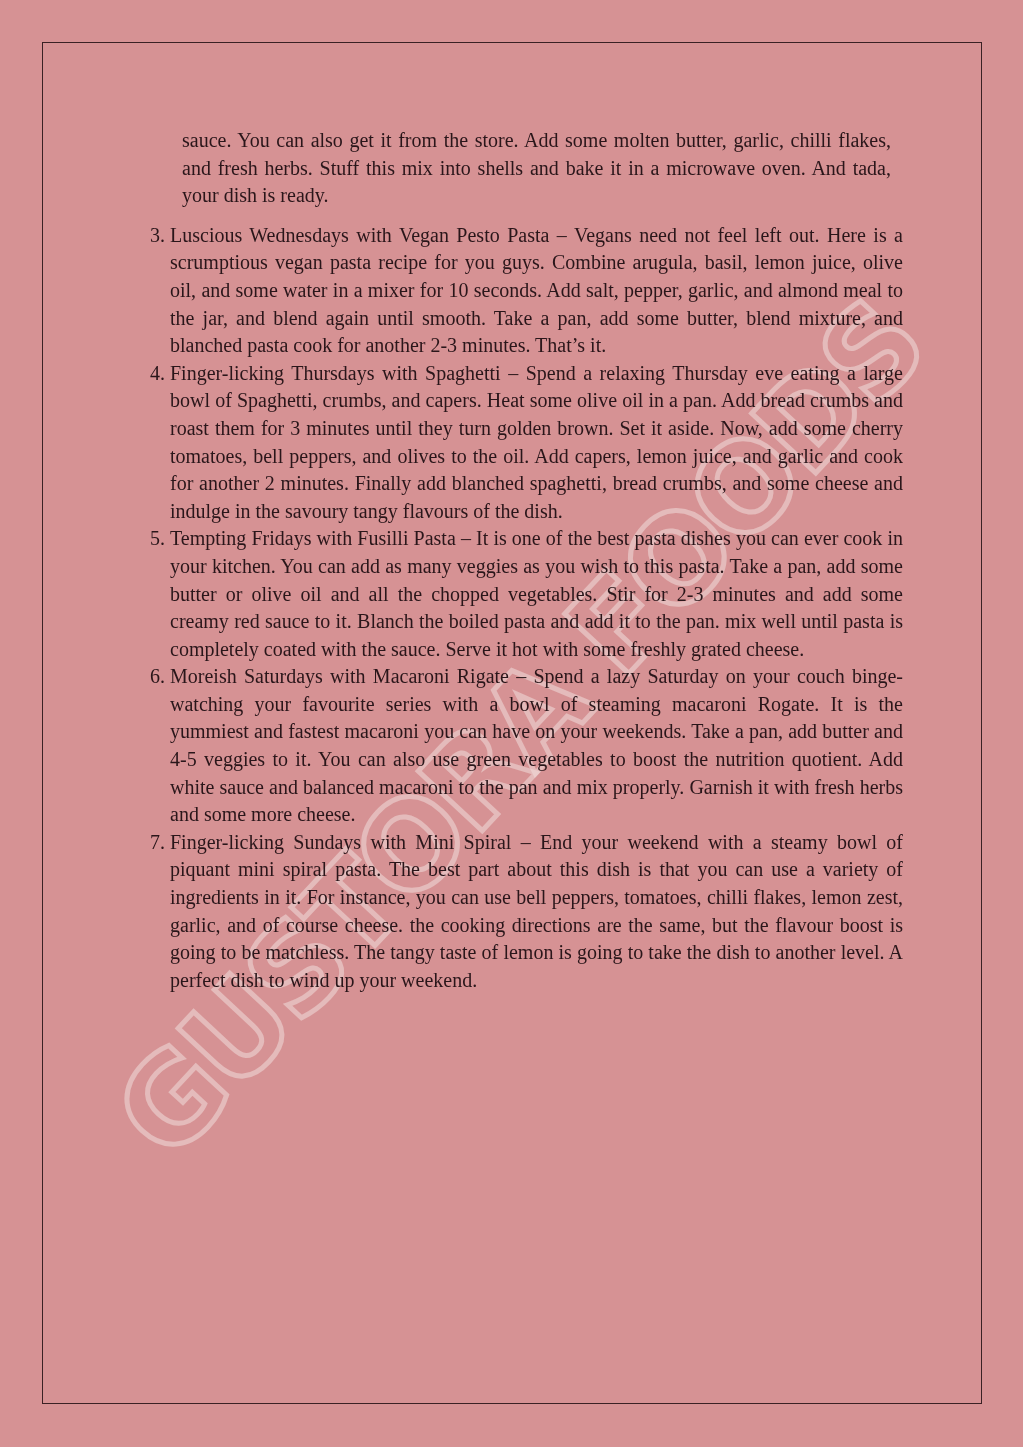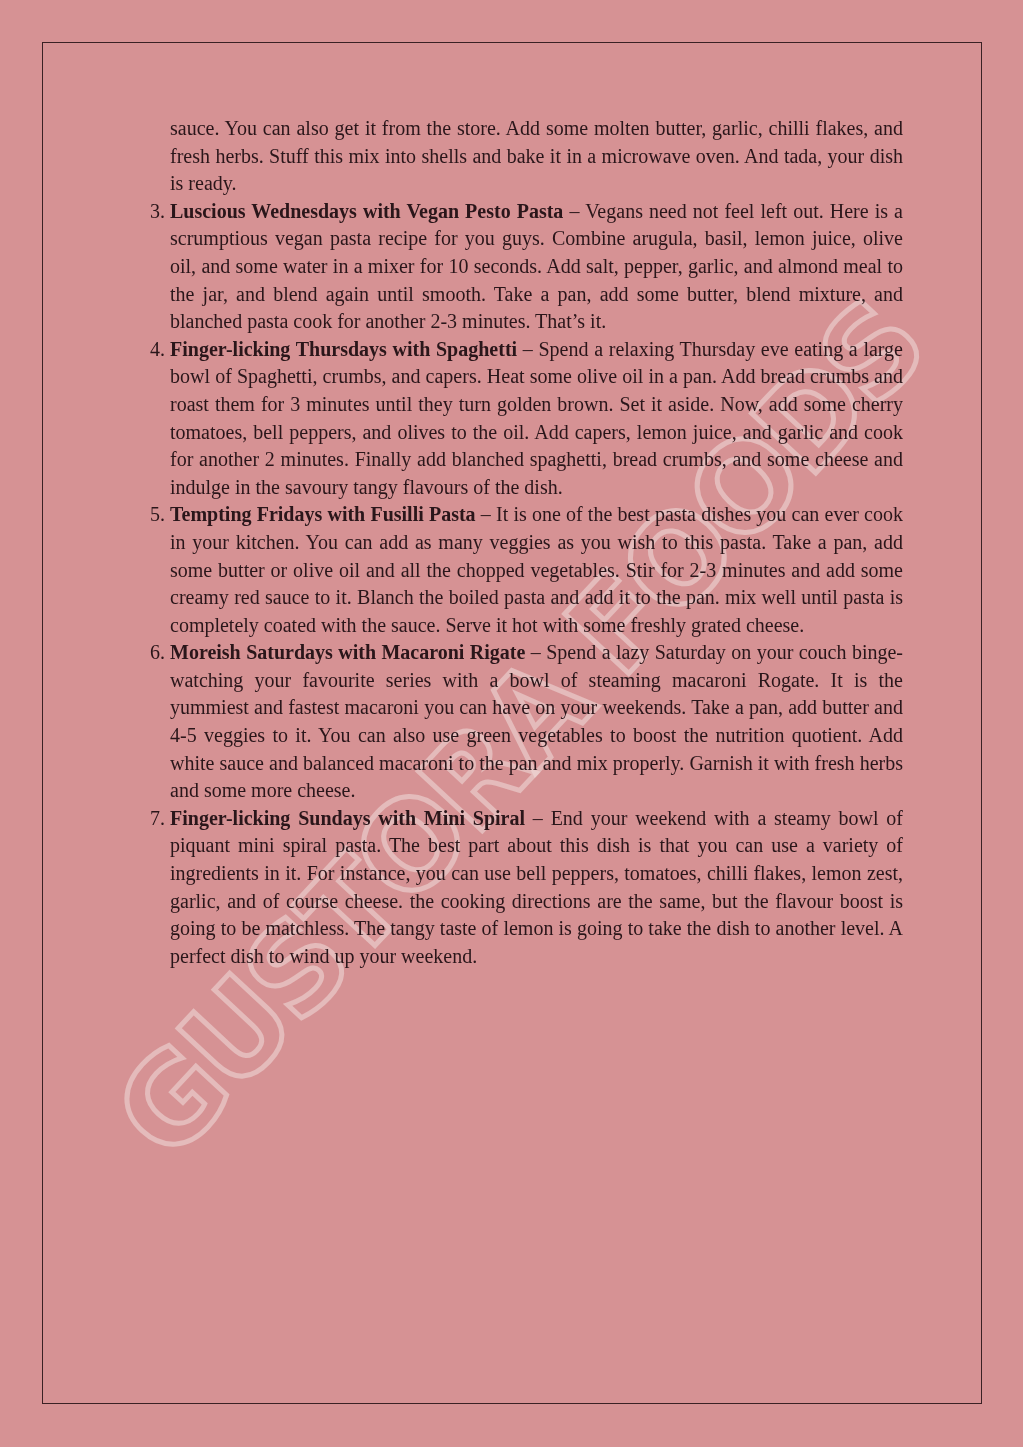--- a/index.html
+++ b/index.html
@@ -50,32 +50,32 @@
     left:170px;
     top:115px;
     width:733px;
     font-size:20px;
     line-height:27.6px;
     color:var(--ink);
     text-align:justify;
     z-index:2;
   }
   .intro{
-    margin:0;
+    margin:12px;
   }
   .list-item{
     position:relative;
   }
   .num{
     position:absolute;
     left:-20px;
     top:0;
   }
   .item-title{
-    font-weight:bold;
+    font-weight:normal;
   }
 </style>
 </head>
 <body>
 
 <div class="page">
   <div class="watermark">GUSTORA FOODS</div>
   <div class="frame"></div>
   <div class="content">
     <p class="intro">sauce. You can also get it from the store. Add some molten butter, garlic, chilli flakes, and fresh herbs. Stuff this mix into shells and bake it in a microwave oven. And tada, your dish is ready.</p>

